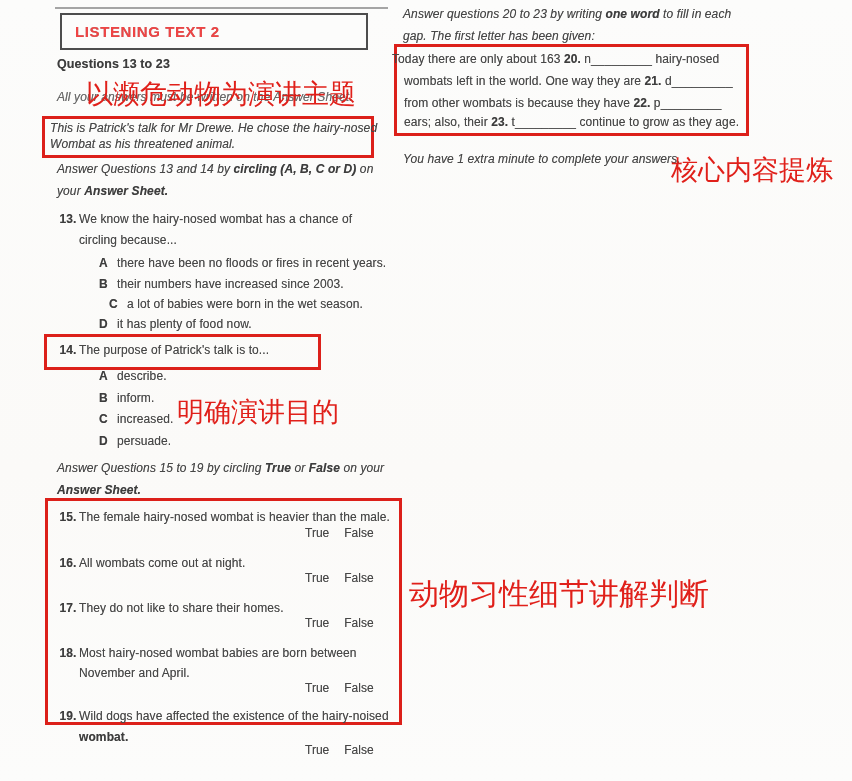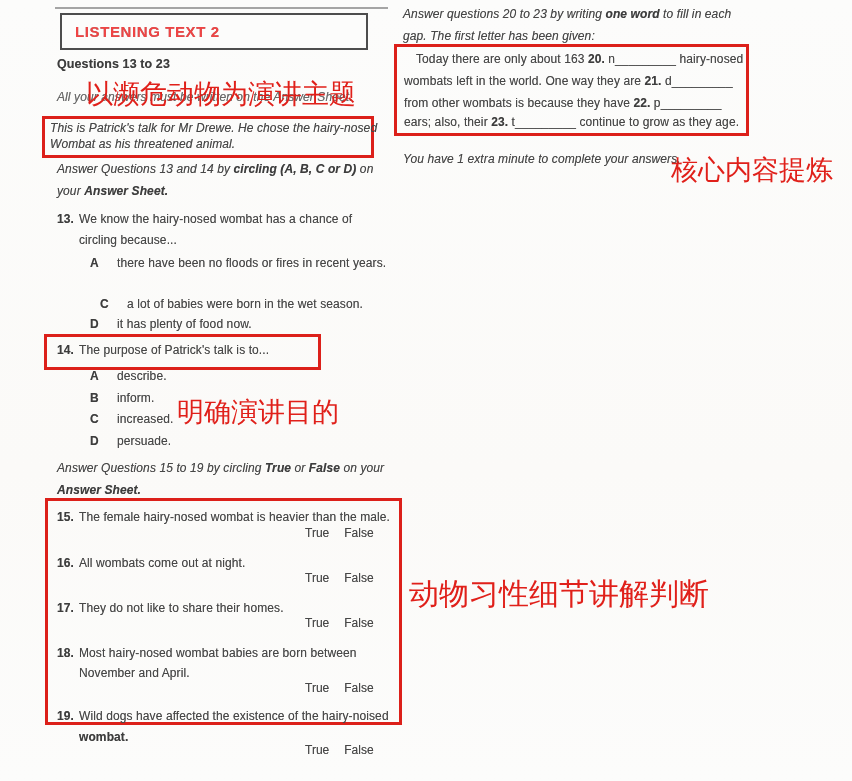--- a/index.html
+++ b/index.html
@@ -10,21 +10,21 @@
     overflow:hidden;
   }
   #page{
     position:relative;width:852px;height:781px;
     background:linear-gradient(180deg,#fcfcfb 0%,#fbfaf8 60%,#fcfcfb 100%);
   }
   .abs{position:absolute;white-space:nowrap;}
   .doc{font-size:12px;color:#474747;letter-spacing:0.1px;}
   .it{font-style:italic;}
   .b{font-weight:bold;color:#3d3d3d;}
-  .scan{text-shadow:0 0 0.4px rgba(70,70,70,0.55);}
+  .scan{text-shadow:0 0 0.4px rgba(70,70,70,0.55);text-align:center;}
   .red-box{position:absolute;border:3px solid #dc201a;}
   .red-note{
     color:#e0201a;
     font-family:Liberation Serif, serif;
     line-height:1.15;
   }
   .title-box{
     position:absolute;left:60px;top:13px;width:304px;height:33px;
     border:2px solid #4d4d4d;background:#fcfcfb;
   }
@@ -57,20 +57,21 @@
   <div class="abs doc it scan" style="left:50px;top:121px;">This is Patrick's talk for Mr Drewe. He chose the hairy-nosed</div>
   <div class="abs doc it scan" style="left:50px;top:137px;">Wombat as his threatened animal.</div>
 
   <div class="abs doc it scan" style="left:57px;top:162px;"><span>Answer Questions 13 and 14 by </span><span class="b">circling (A, B, C or D)</span><span> on</span></div>
   <div class="abs doc it scan" style="left:57px;top:184px;"><span>your </span><span class="b">Answer Sheet.</span></div>
 
   <div class="abs doc scan" style="left:57px;top:212px;"><span class="num">13.</span><span>We know the hairy-nosed wombat has a chance of</span></div>
   <div class="abs doc scan" style="left:79px;top:233px;">circling because...</div>
 
   <div class="abs doc scan" style="left:90px;top:256px;"><span class="letter">A</span><span>there have been no floods or fires in recent years.</span></div>
+  <div class="abs doc scan" style="left:90px;top:277px;"><span class="letter">B</span><span>their numbers have increased since 2003.</span></div>
   <div class="abs doc scan" style="left:100px;top:297px;"><span class="letter">C</span><span>a lot of babies were born in the wet season.</span></div>
   <div class="abs doc scan" style="left:90px;top:317px;"><span class="letter">D</span><span>it has plenty of food now.</span></div>
 
   <div class="red-box" style="left:44px;top:334px;width:271px;height:30px;"></div>
   <div class="abs doc scan" style="left:57px;top:343px;"><span class="num">14.</span><span>The purpose of Patrick's talk is to...</span></div>
 
   <div class="abs doc scan" style="left:90px;top:369px;"><span class="letter">A</span><span>describe.</span></div>
   <div class="abs doc scan" style="left:90px;top:391px;"><span class="letter">B</span><span>inform.</span></div>
   <div class="abs doc scan" style="left:90px;top:412px;"><span class="letter">C</span><span>increased.</span></div>
   <div class="abs doc scan" style="left:90px;top:434px;"><span class="letter">D</span><span>persuade.</span></div>
@@ -114,21 +115,21 @@
       <span>False</span>
     </div>
 
   <div class="abs red-note" style="left:409px;top:577px;font-size:30px;">动物习性细节讲解判断</div>
 
   <div class="abs doc it scan" style="left:403px;top:7px;"><span>Answer questions 20 to 23 by writing </span><span class="b">one word</span><span> to fill in each</span></div>
   <div class="abs doc it scan" style="left:403px;top:29px;">gap. The first letter has been given:</div>
 
   <div class="red-box" style="left:394px;top:44px;width:349px;height:86px;"></div>
 
-  <div class="abs doc scan" style="left:416px;top:52px;"><span>Today there are only about 163 </span><span class="b">20.</span><span> n_________ hairy-nosed</span></div>
+  <div class="abs doc scan" style="left:392px;top:52px;"><span>Today there are only about 163 </span><span class="b">20.</span><span> n_________ hairy-nosed</span></div>
   <div class="abs doc scan" style="left:404px;top:74px;"><span>wombats left in the world. One way they are </span><span class="b">21.</span><span> d_________</span></div>
   <div class="abs doc scan" style="left:404px;top:96px;"><span>from other wombats is because they have </span><span class="b">22.</span><span> p_________</span></div>
   <div class="abs doc scan" style="left:404px;top:115px;"><span>ears; also, their </span><span class="b">23.</span><span> t_________ continue to grow as they age.</span></div>
 
   <div class="abs doc it scan" style="left:403px;top:152px;">You have 1 extra minute to complete your answers.</div>
 
   <div class="abs red-note" style="left:671px;top:155px;font-size:27px;">核心内容提炼</div>
 
 </div>
 

